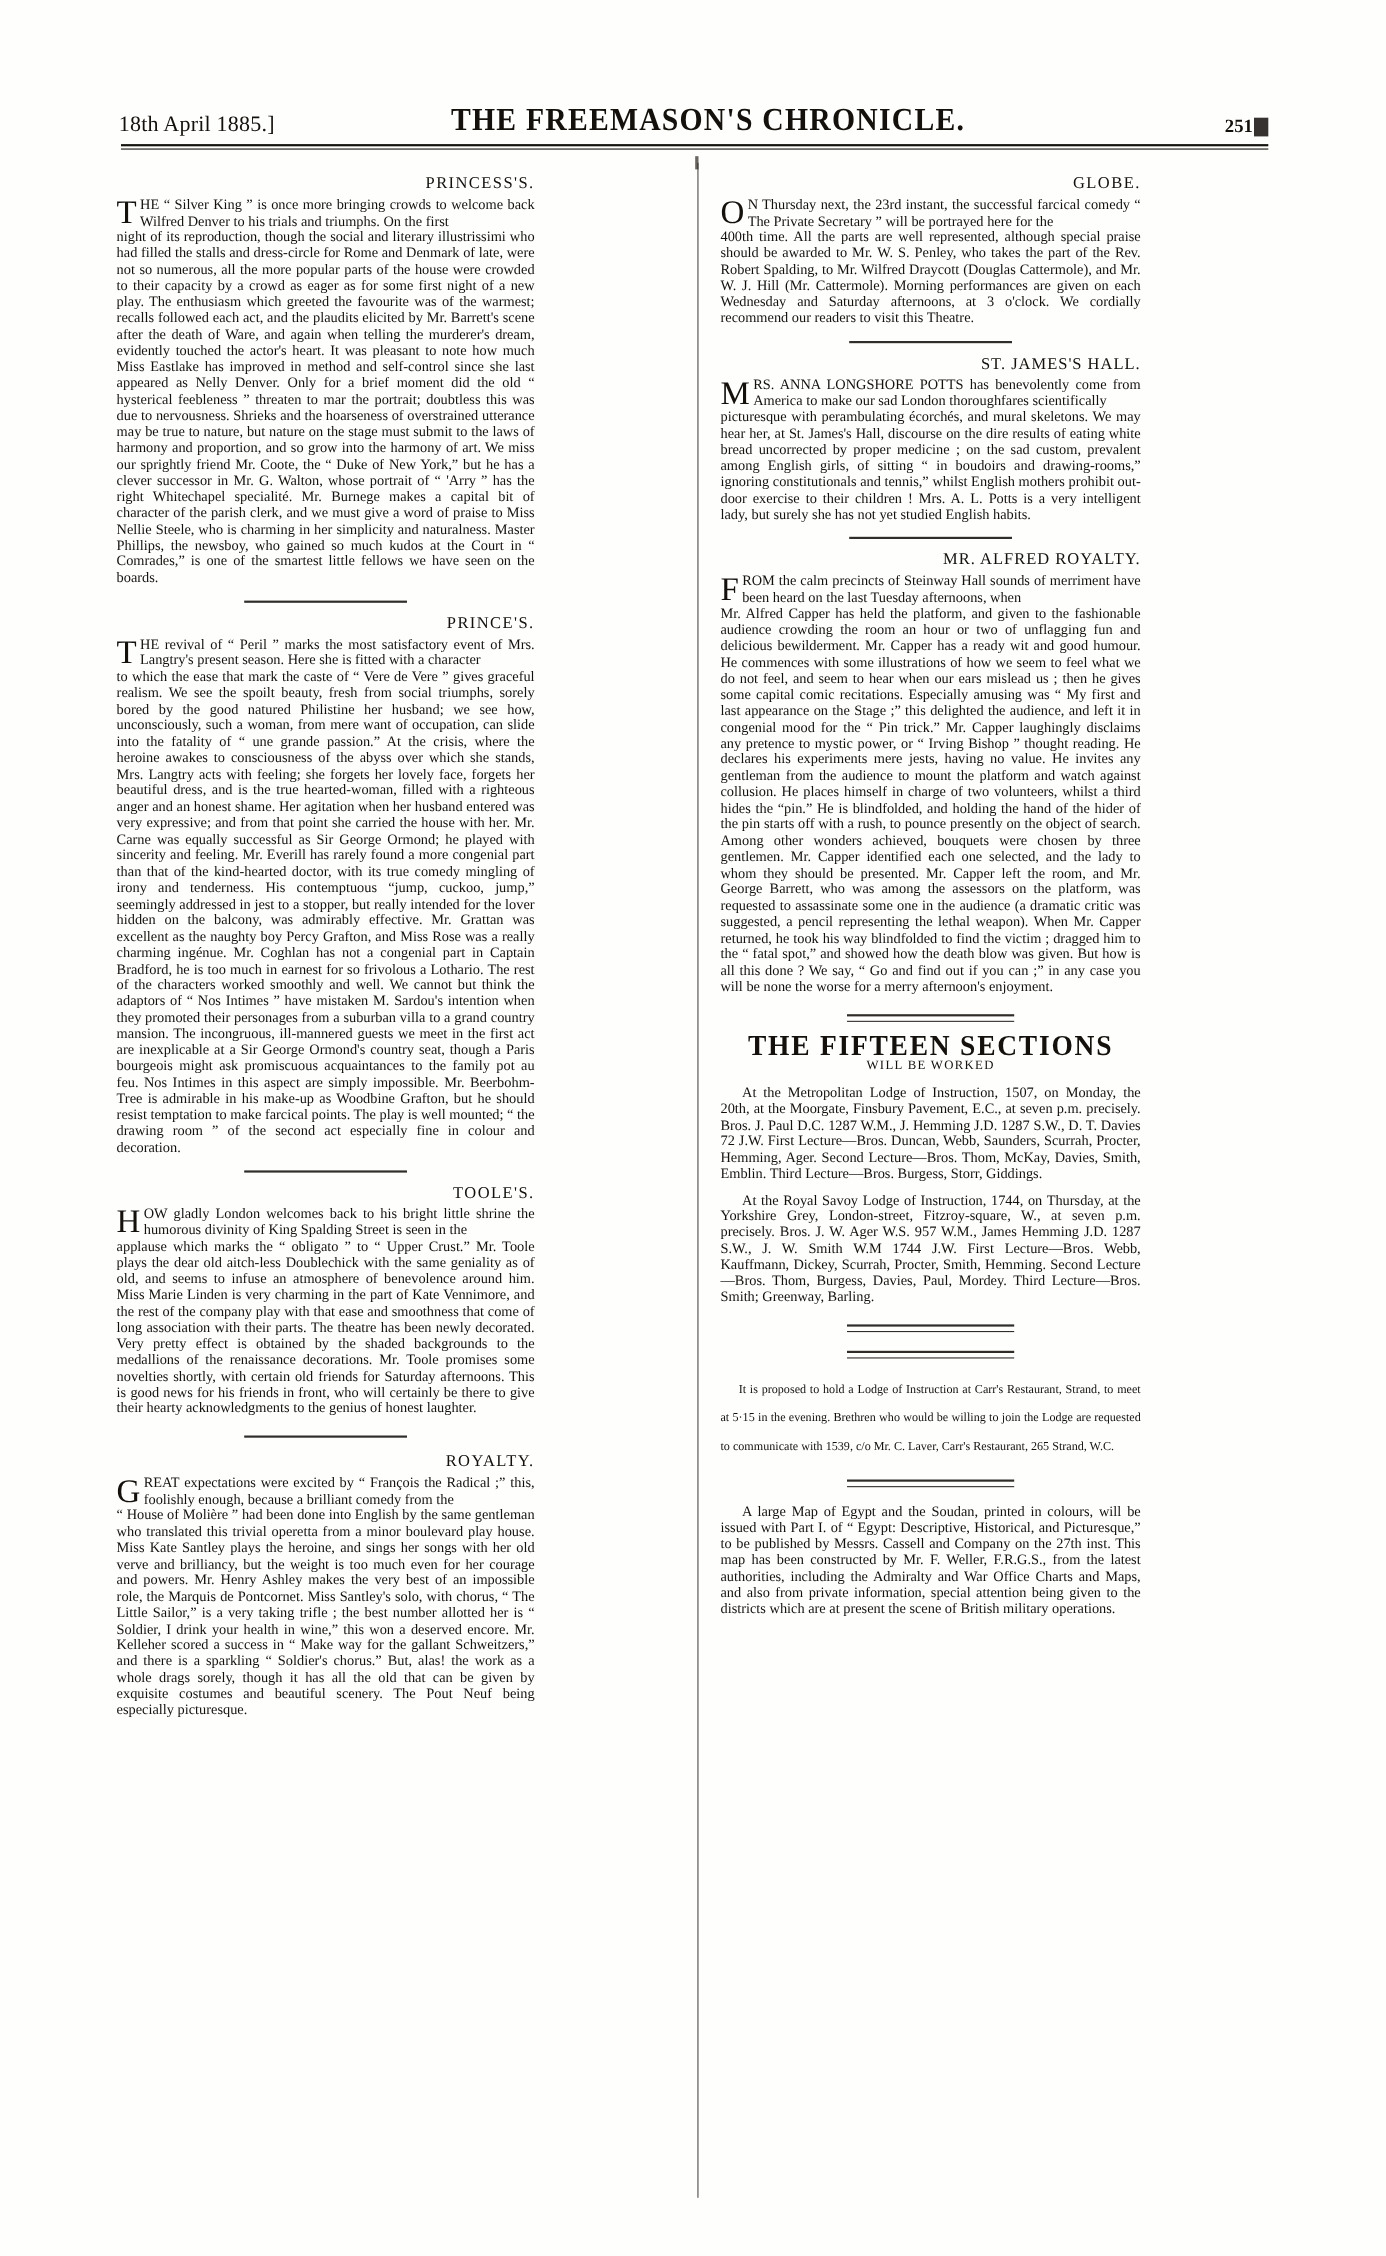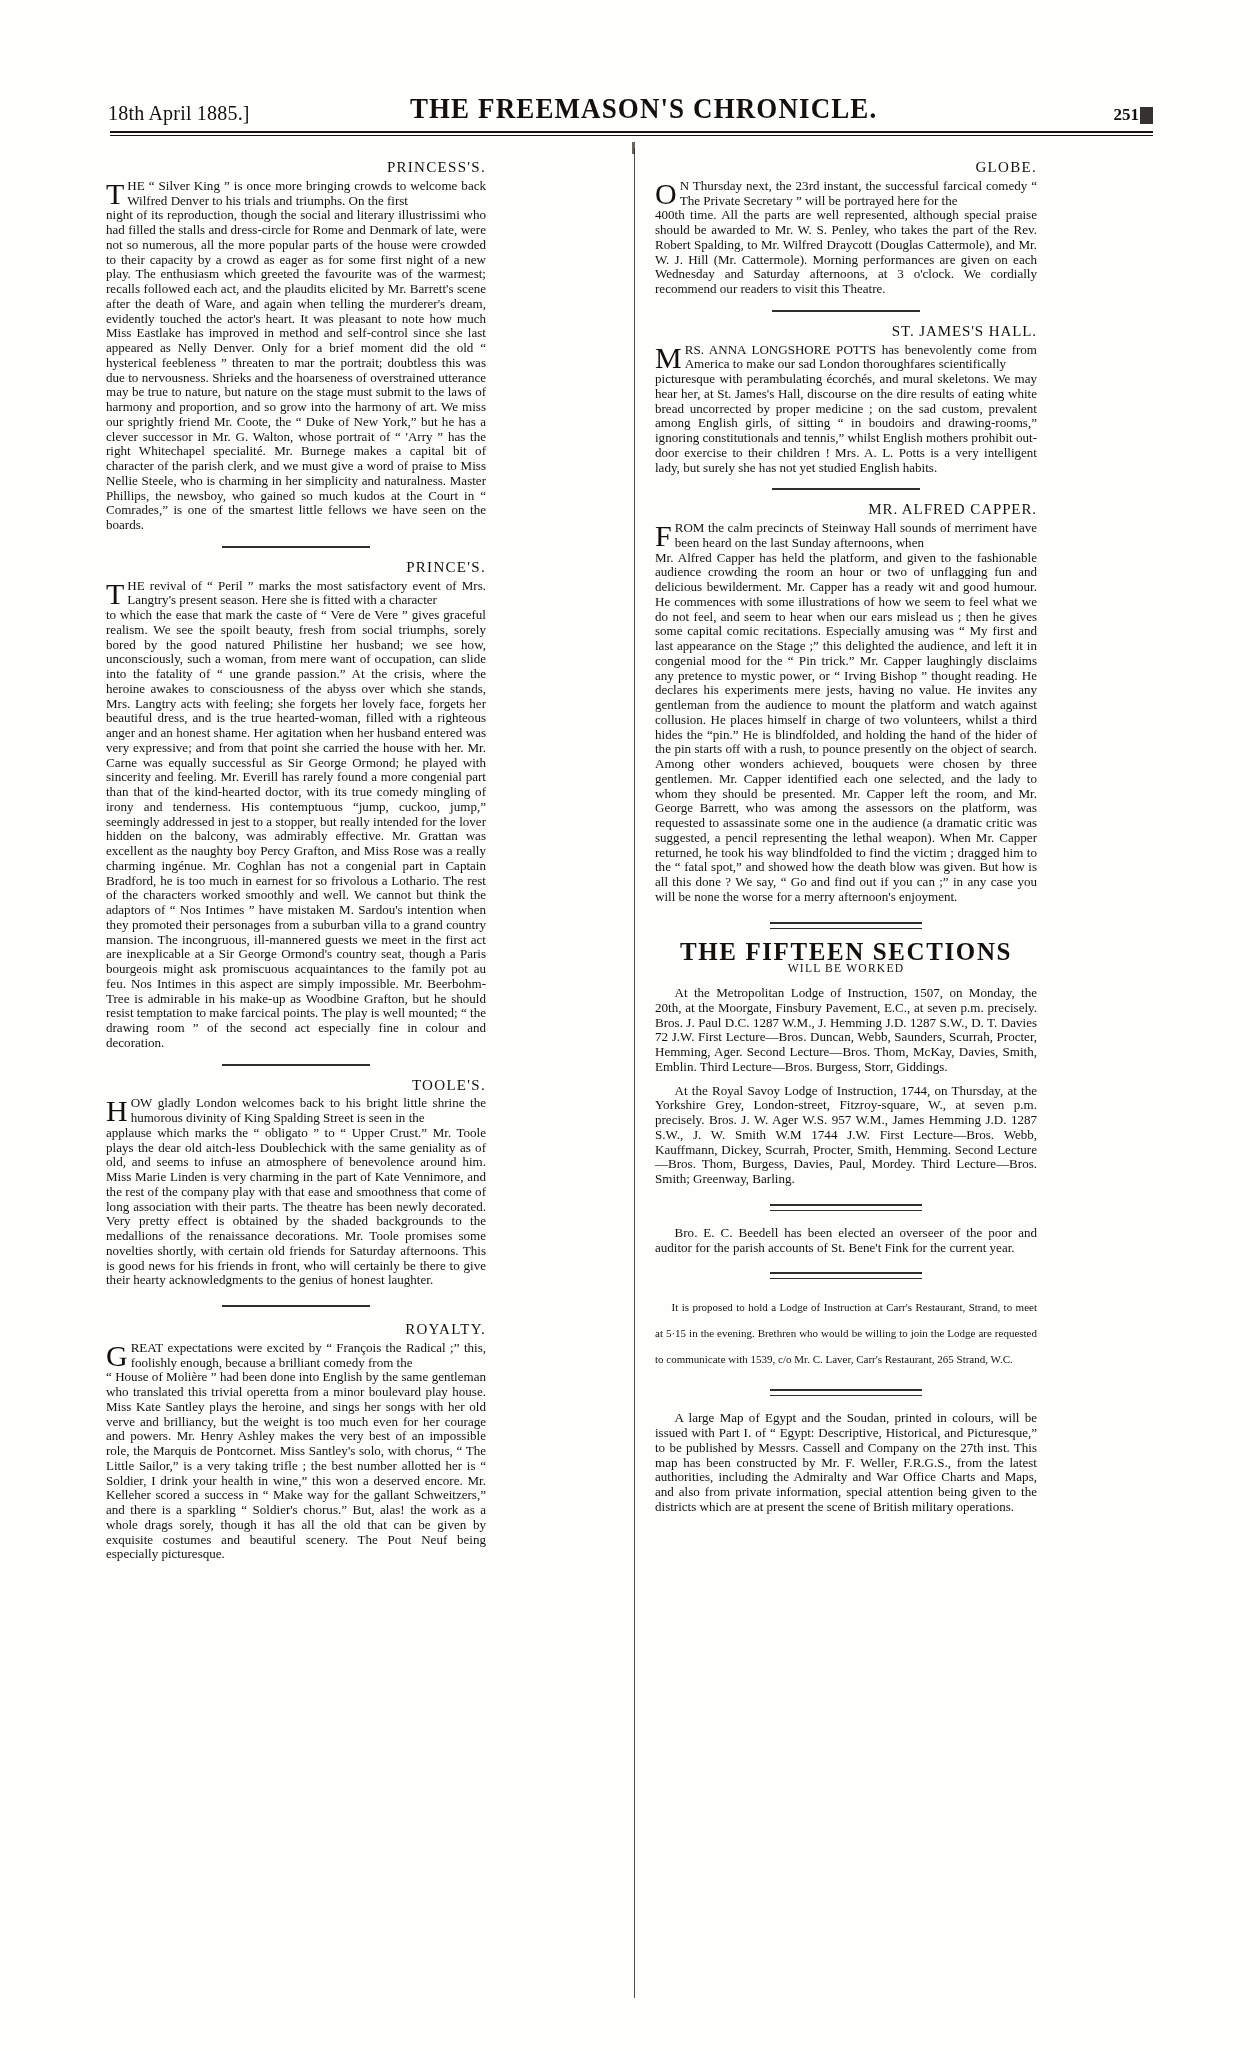--- a/index.html
+++ b/index.html
@@ -278,43 +278,40 @@
       <div class="dropcap-wrap">
         <span class="dropcap">M</span>
         <p class="body">RS. ANNA LONGSHORE POTTS has benevolently come from America to make our sad London thoroughfares scientifically</p>
       </div>
       <p class="body">picturesque with perambulating écorchés, and mural skeletons. We may hear her, at St. James's Hall, discourse on the dire results of eating white bread uncorrected by proper medicine ; on the sad custom, prevalent among English girls, of sitting “ in boudoirs and drawing-rooms,” ignoring constitutionals and tennis,” whilst English mothers prohibit out-door exercise to their children ! Mrs. A. L. Potts is a very intelligent lady, but surely she has not yet studied English habits.</p>
     </section>
 
     <div class="sep"></div>
 
     <section>
-      <h2 class="sec tight">MR. ALFRED CAPPER.</h2>
+      <h2 class="sec tight">MR. ALFRED ROYALTY.</h2>
       <div class="dropcap-wrap">
         <span class="dropcap">F</span>
-        <p class="body">ROM the calm precincts of Steinway Hall sounds of merriment have been heard on the last Sunday afternoons, when</p>
+        <p class="body">ROM the calm precincts of Steinway Hall sounds of merriment have been heard on the last Tuesday afternoons, when</p>
       </div>
       <p class="body">Mr. Alfred Capper has held the platform, and given to the fashionable audience crowding the room an hour or two of unflagging fun and delicious bewilderment. Mr. Capper has a ready wit and good humour. He commences with some illustrations of how we seem to feel what we do not feel, and seem to hear when our ears mislead us ; then he gives some capital comic recitations. Especially amusing was “ My first and last appearance on the Stage ;” this delighted the audience, and left it in congenial mood for the “ Pin trick.” Mr. Capper laughingly disclaims any pretence to mystic power, or “ Irving Bishop ” thought reading. He declares his experiments mere jests, having no value. He invites any gentleman from the audience to mount the platform and watch against collusion. He places himself in charge of two volunteers, whilst a third hides the “pin.” He is blindfolded, and holding the hand of the hider of the pin starts off with a rush, to pounce presently on the object of search. Among other wonders achieved, bouquets were chosen by three gentlemen. Mr. Capper identified each one selected, and the lady to whom they should be presented. Mr. Capper left the room, and Mr. George Barrett, who was among the assessors on the platform, was requested to assassinate some one in the audience (a dramatic critic was suggested, a pencil representing the lethal weapon). When Mr. Capper returned, he took his way blindfolded to find the victim ; dragged him to the “ fatal spot,” and showed how the death blow was given. But how is all this done ? We say, “ Go and find out if you can ;” in any case you will be none the worse for a merry afternoon's enjoyment.</p>
     </section>
 
     <div class="sep dbl lg"></div>
 
     <section>
       <h2 class="display">THE FIFTEEN SECTIONS</h2>
       <div class="subhead">WILL BE WORKED</div>
       <p class="body ind">At the Metropolitan Lodge of Instruction, 1507, on Monday, the 20th, at the Moorgate, Finsbury Pavement, E.C., at seven p.m. precisely. Bros. J. Paul D.C. 1287 W.M., J. Hemming J.D. 1287 S.W., D. T. Davies 72 J.W. First Lecture—Bros. Duncan, Webb, Saunders, Scurrah, Procter, Hemming, Ager. Second Lecture—Bros. Thom, McKay, Davies, Smith, Emblin. Third Lecture—Bros. Burgess, Storr, Giddings.</p>
       <div class="gap-s"></div>
       <p class="body ind">At the Royal Savoy Lodge of Instruction, 1744, on Thursday, at the Yorkshire Grey, London-street, Fitzroy-square, W., at seven p.m. precisely. Bros. J. W. Ager W.S. 957 W.M., James Hemming J.D. 1287 S.W., J. W. Smith W.M 1744 J.W. First Lecture—Bros. Webb, Kauffmann, Dickey, Scurrah, Procter, Smith, Hemming. Second Lecture—Bros. Thom, Burgess, Davies, Paul, Mordey. Third Lecture—Bros. Smith; Greenway, Barling.</p>
     </section>
 
     <div class="sep dbl lg"></div>
 
-    <section>
-      <p class="body ind">Bro. E. C. Beedell has been elected an overseer of the poor and auditor for the parish accounts of St. Bene't Fink for the current year.</p>
-    </section>
 
     <div class="sep dbl lg"></div>
 
     <section>
       <p class="body ind" style="font-size:11px; line-height:26px;">It is proposed to hold a Lodge of Instruction at Carr's Restaurant, Strand, to meet at 5·15 in the evening. Brethren who would be willing to join the Lodge are requested to communicate with 1539, c/o Mr. C. Laver, Carr's Restaurant, 265 Strand, W.C.</p>
     </section>
 
     <div class="sep dbl lg"></div>
 
     <section>

